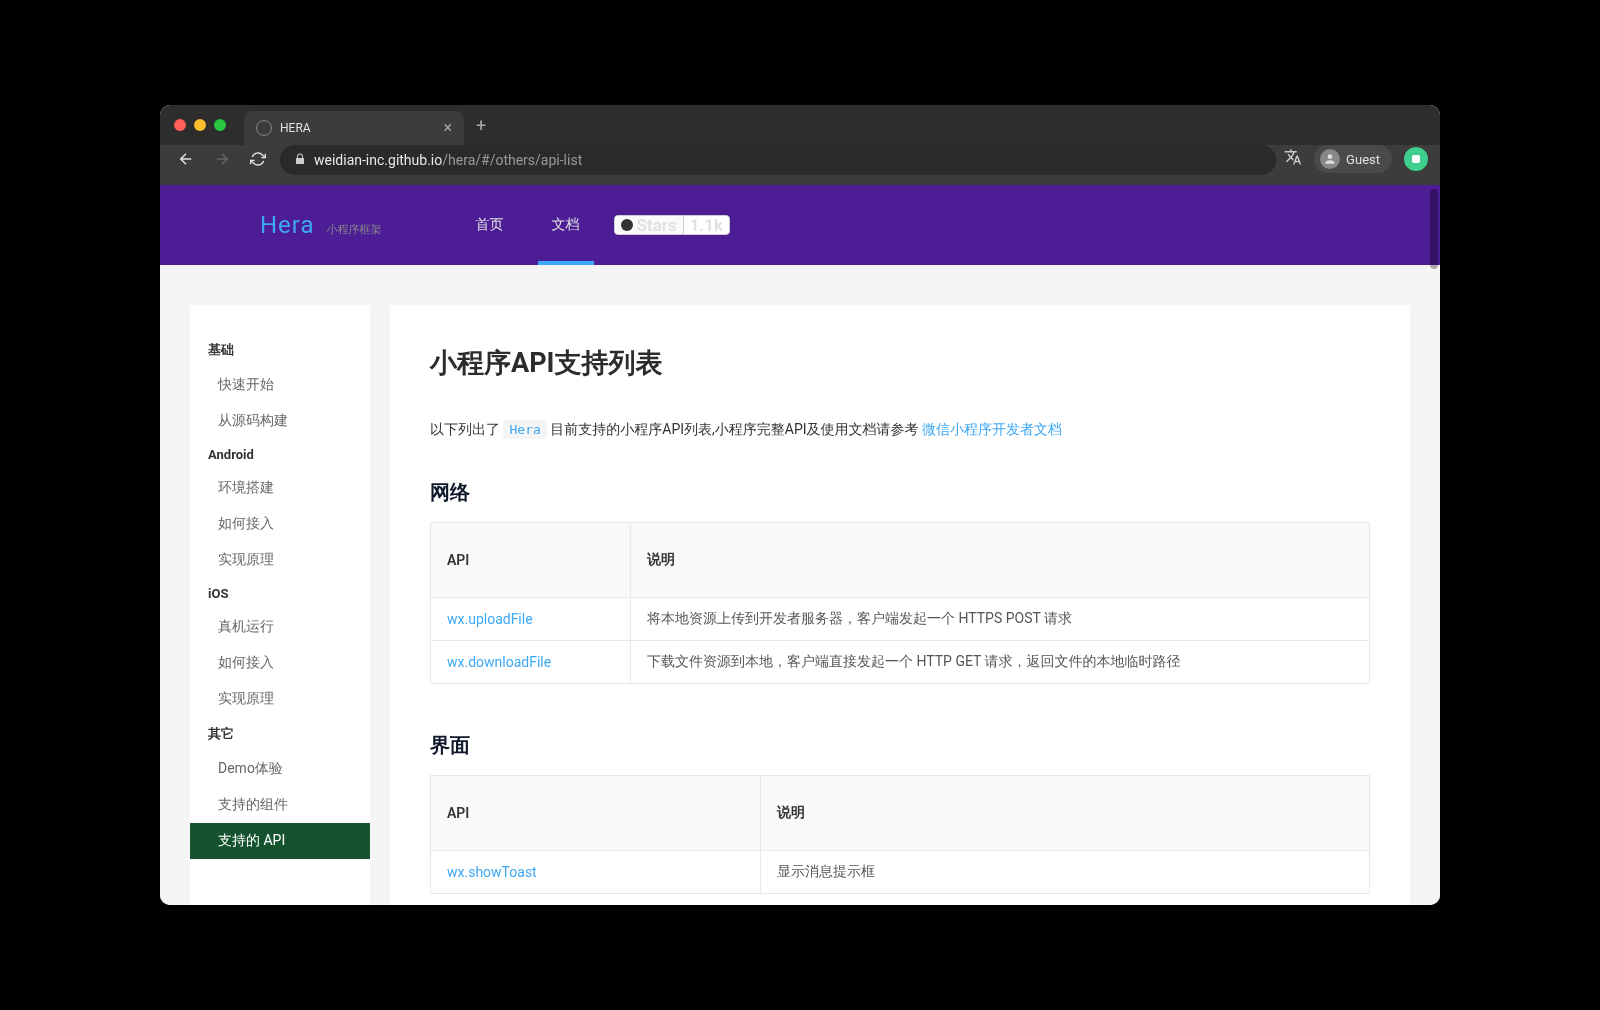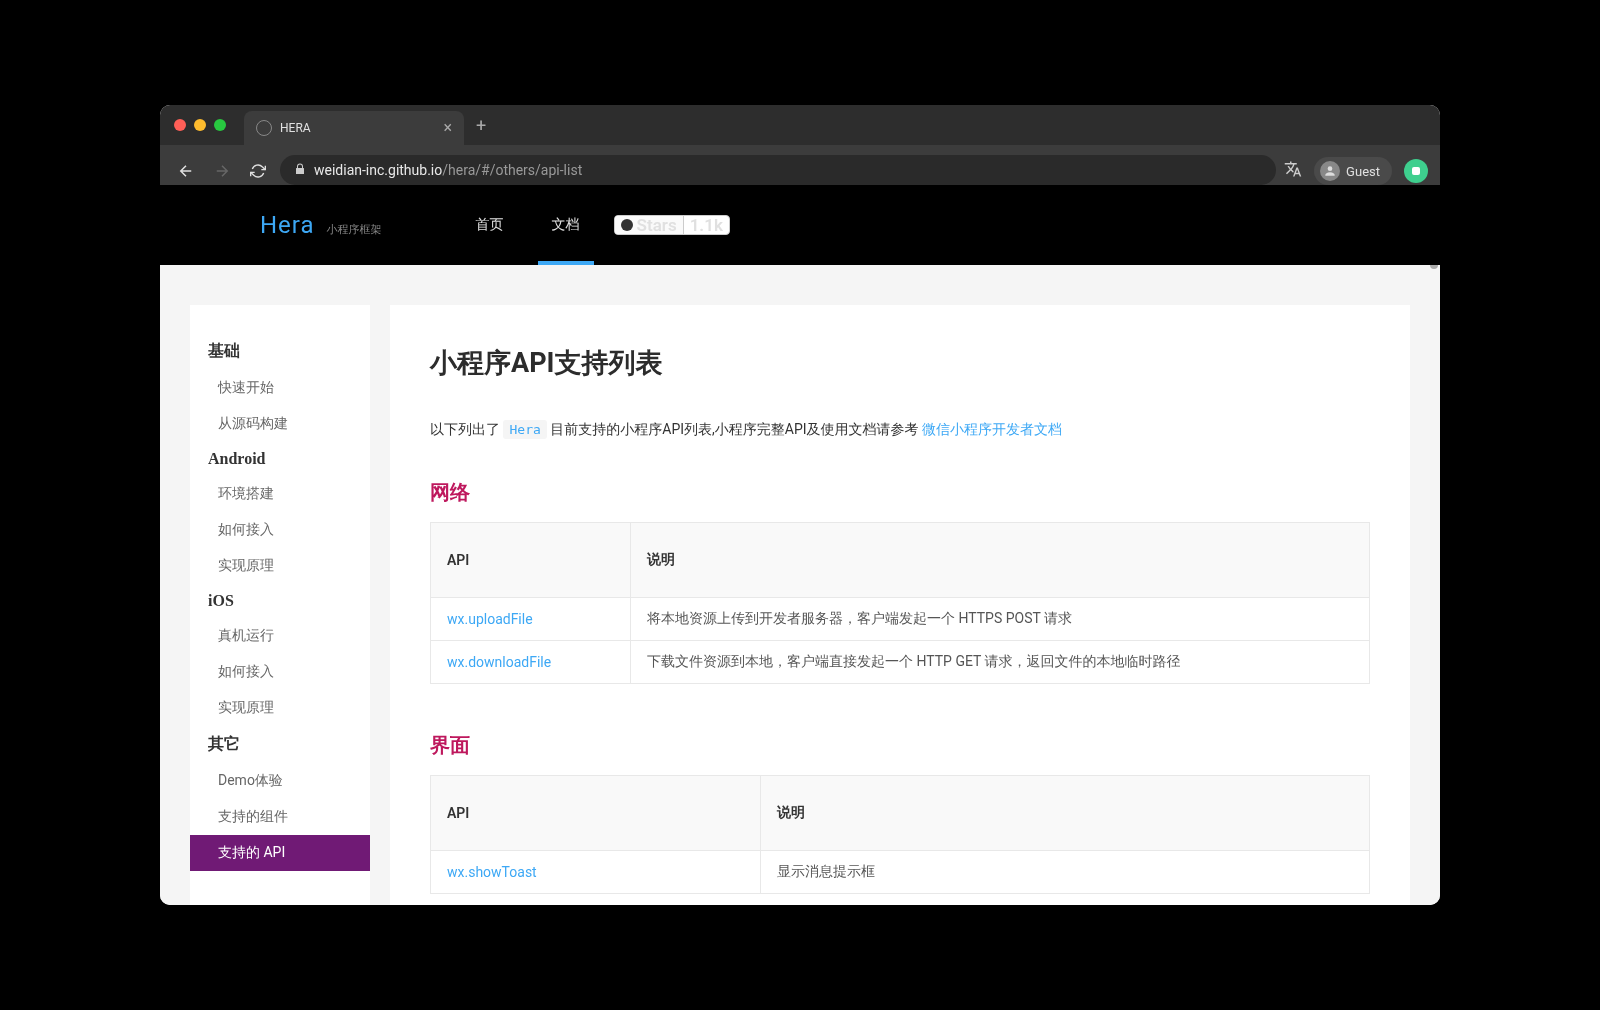--- a/index.html
+++ b/index.html
@@ -82,21 +82,21 @@
       cursor: pointer;
     }
     .new-tab {
       color: #aaa;
       font-size: 18px;
       padding: 0 12px;
       cursor: pointer;
     }
     .nav-bar {
       display: flex;
-      align-items: flex-end;
+      align-items: flex-start;
       height: 40px;
       padding: 0 12px;
       gap: 8px;
       background: #3c3c3c;
     }
     .nav-icon {
       width: 28px;
       height: 28px;
       display: flex;
       align-items: center;
@@ -173,21 +173,21 @@
     .page-scrollbar {
       position: absolute;
       right: 2px;
       top: 4px;
       width: 8px;
       height: 80px;
       background: rgba(0,0,0,0.3);
       border-radius: 4px;
     }
     .site-header {
-      background: #000000;
+      background: #4c1d95;
       height: 80px;
       display: flex;
       align-items: center;
       padding-left: 100px;
       gap: 30px;
       text-align: right;
     }
     .logo-text {
       color: #3da8f5;
       font-size: 24px;
@@ -268,31 +268,30 @@
     .sidebar {
       width: 180px;
       background: #fff;
       padding: 28px 0 0 0;
       font-size: 14px;
     }
     .sidebar-section {
       color: #333;
       font-weight: 700;
       padding: 8px 18px;
-      font-size: 16px;
-      font-family: Liberation Serif, serif;
+      font-size: 13px;
     }
     .sidebar-item {
       color: #666;
       padding: 9px 18px 9px 28px;
       cursor: pointer;
       font-size: 14px;
     }
     .sidebar-item.active {
-      background: #701a75;
+      background: #14532d;
       color: #fff;
     }
     .main-content {
       flex: 1;
       background: #fff;
       padding: 40px 0 0 0;
       overflow: hidden;
     }
     .content-inner {
       padding: 0 40px;
@@ -315,21 +314,21 @@
       border-radius: 3px;
       font-family: Menlo, monospace;
       font-size: 13px;
     }
     .link-text {
       color: #3da8f5;
     }
     .section-heading {
       font-size: 20px;
       font-weight: 700;
-      color: #be185d;
+      color: #0f172a;
       margin-bottom: 16px;
     }
     table {
       width: 100%;
       border-collapse: collapse;
       margin-bottom: 48px;
       font-size: 14px;
     }
     table th {
       text-align: left;

